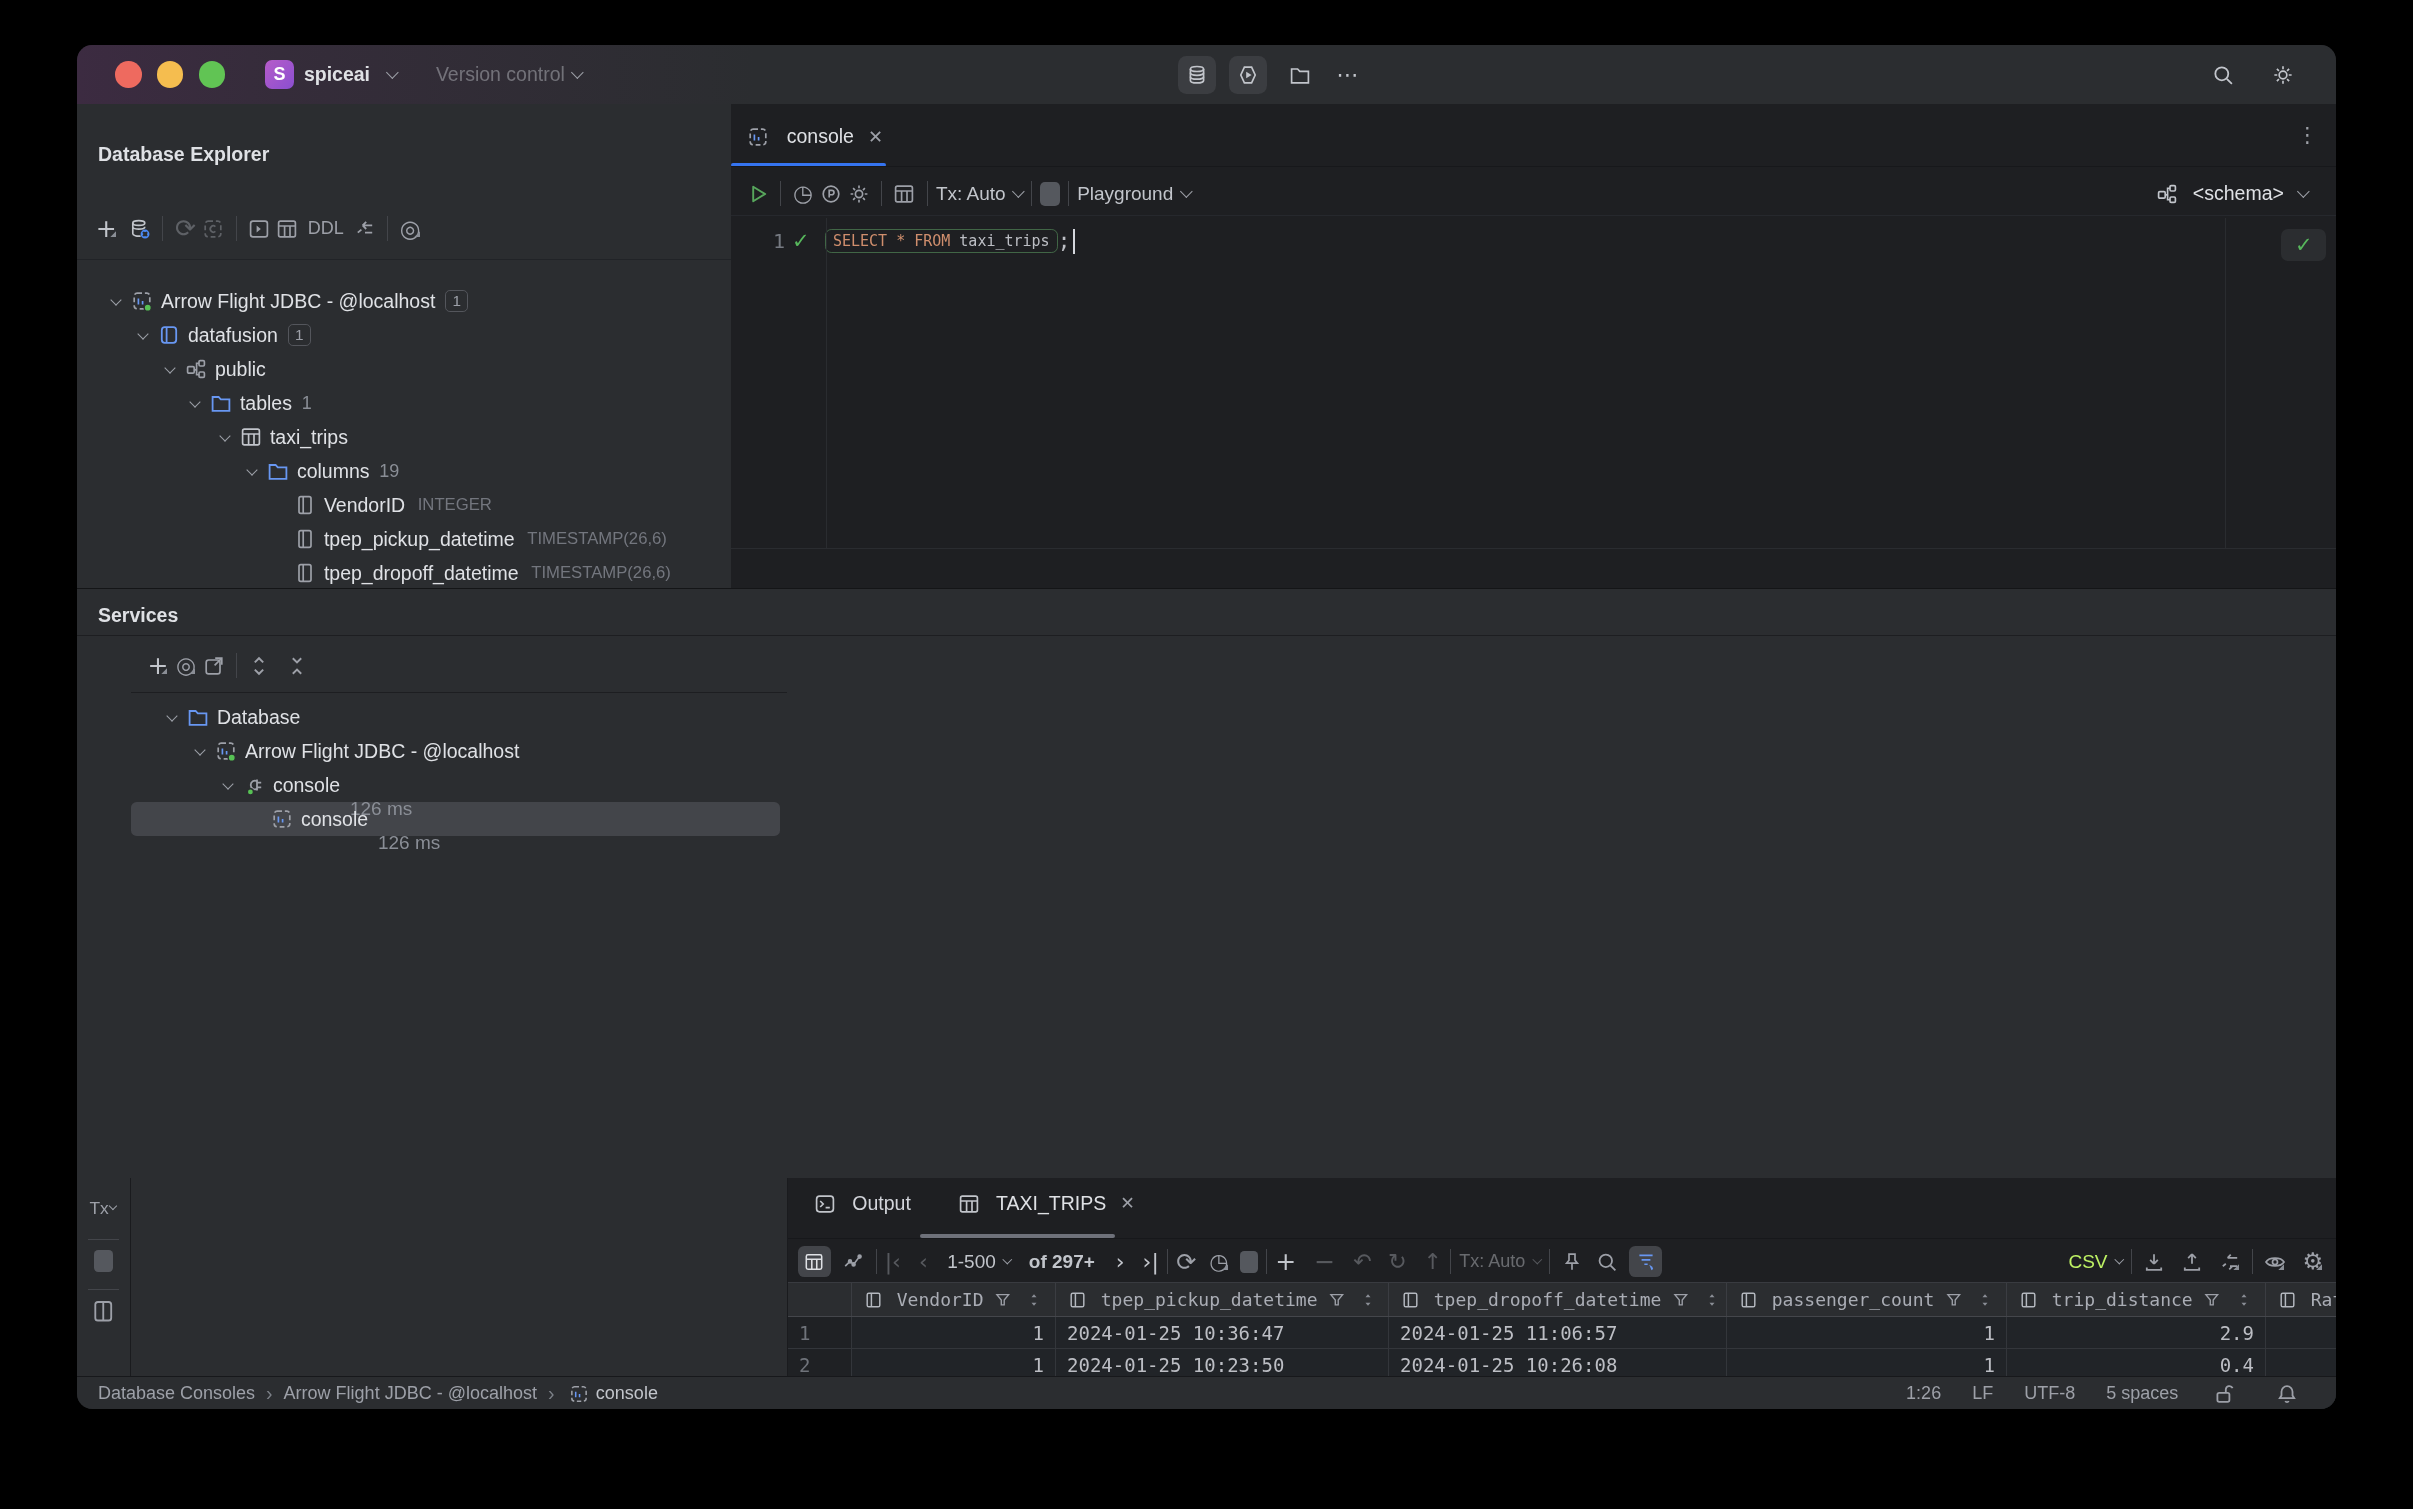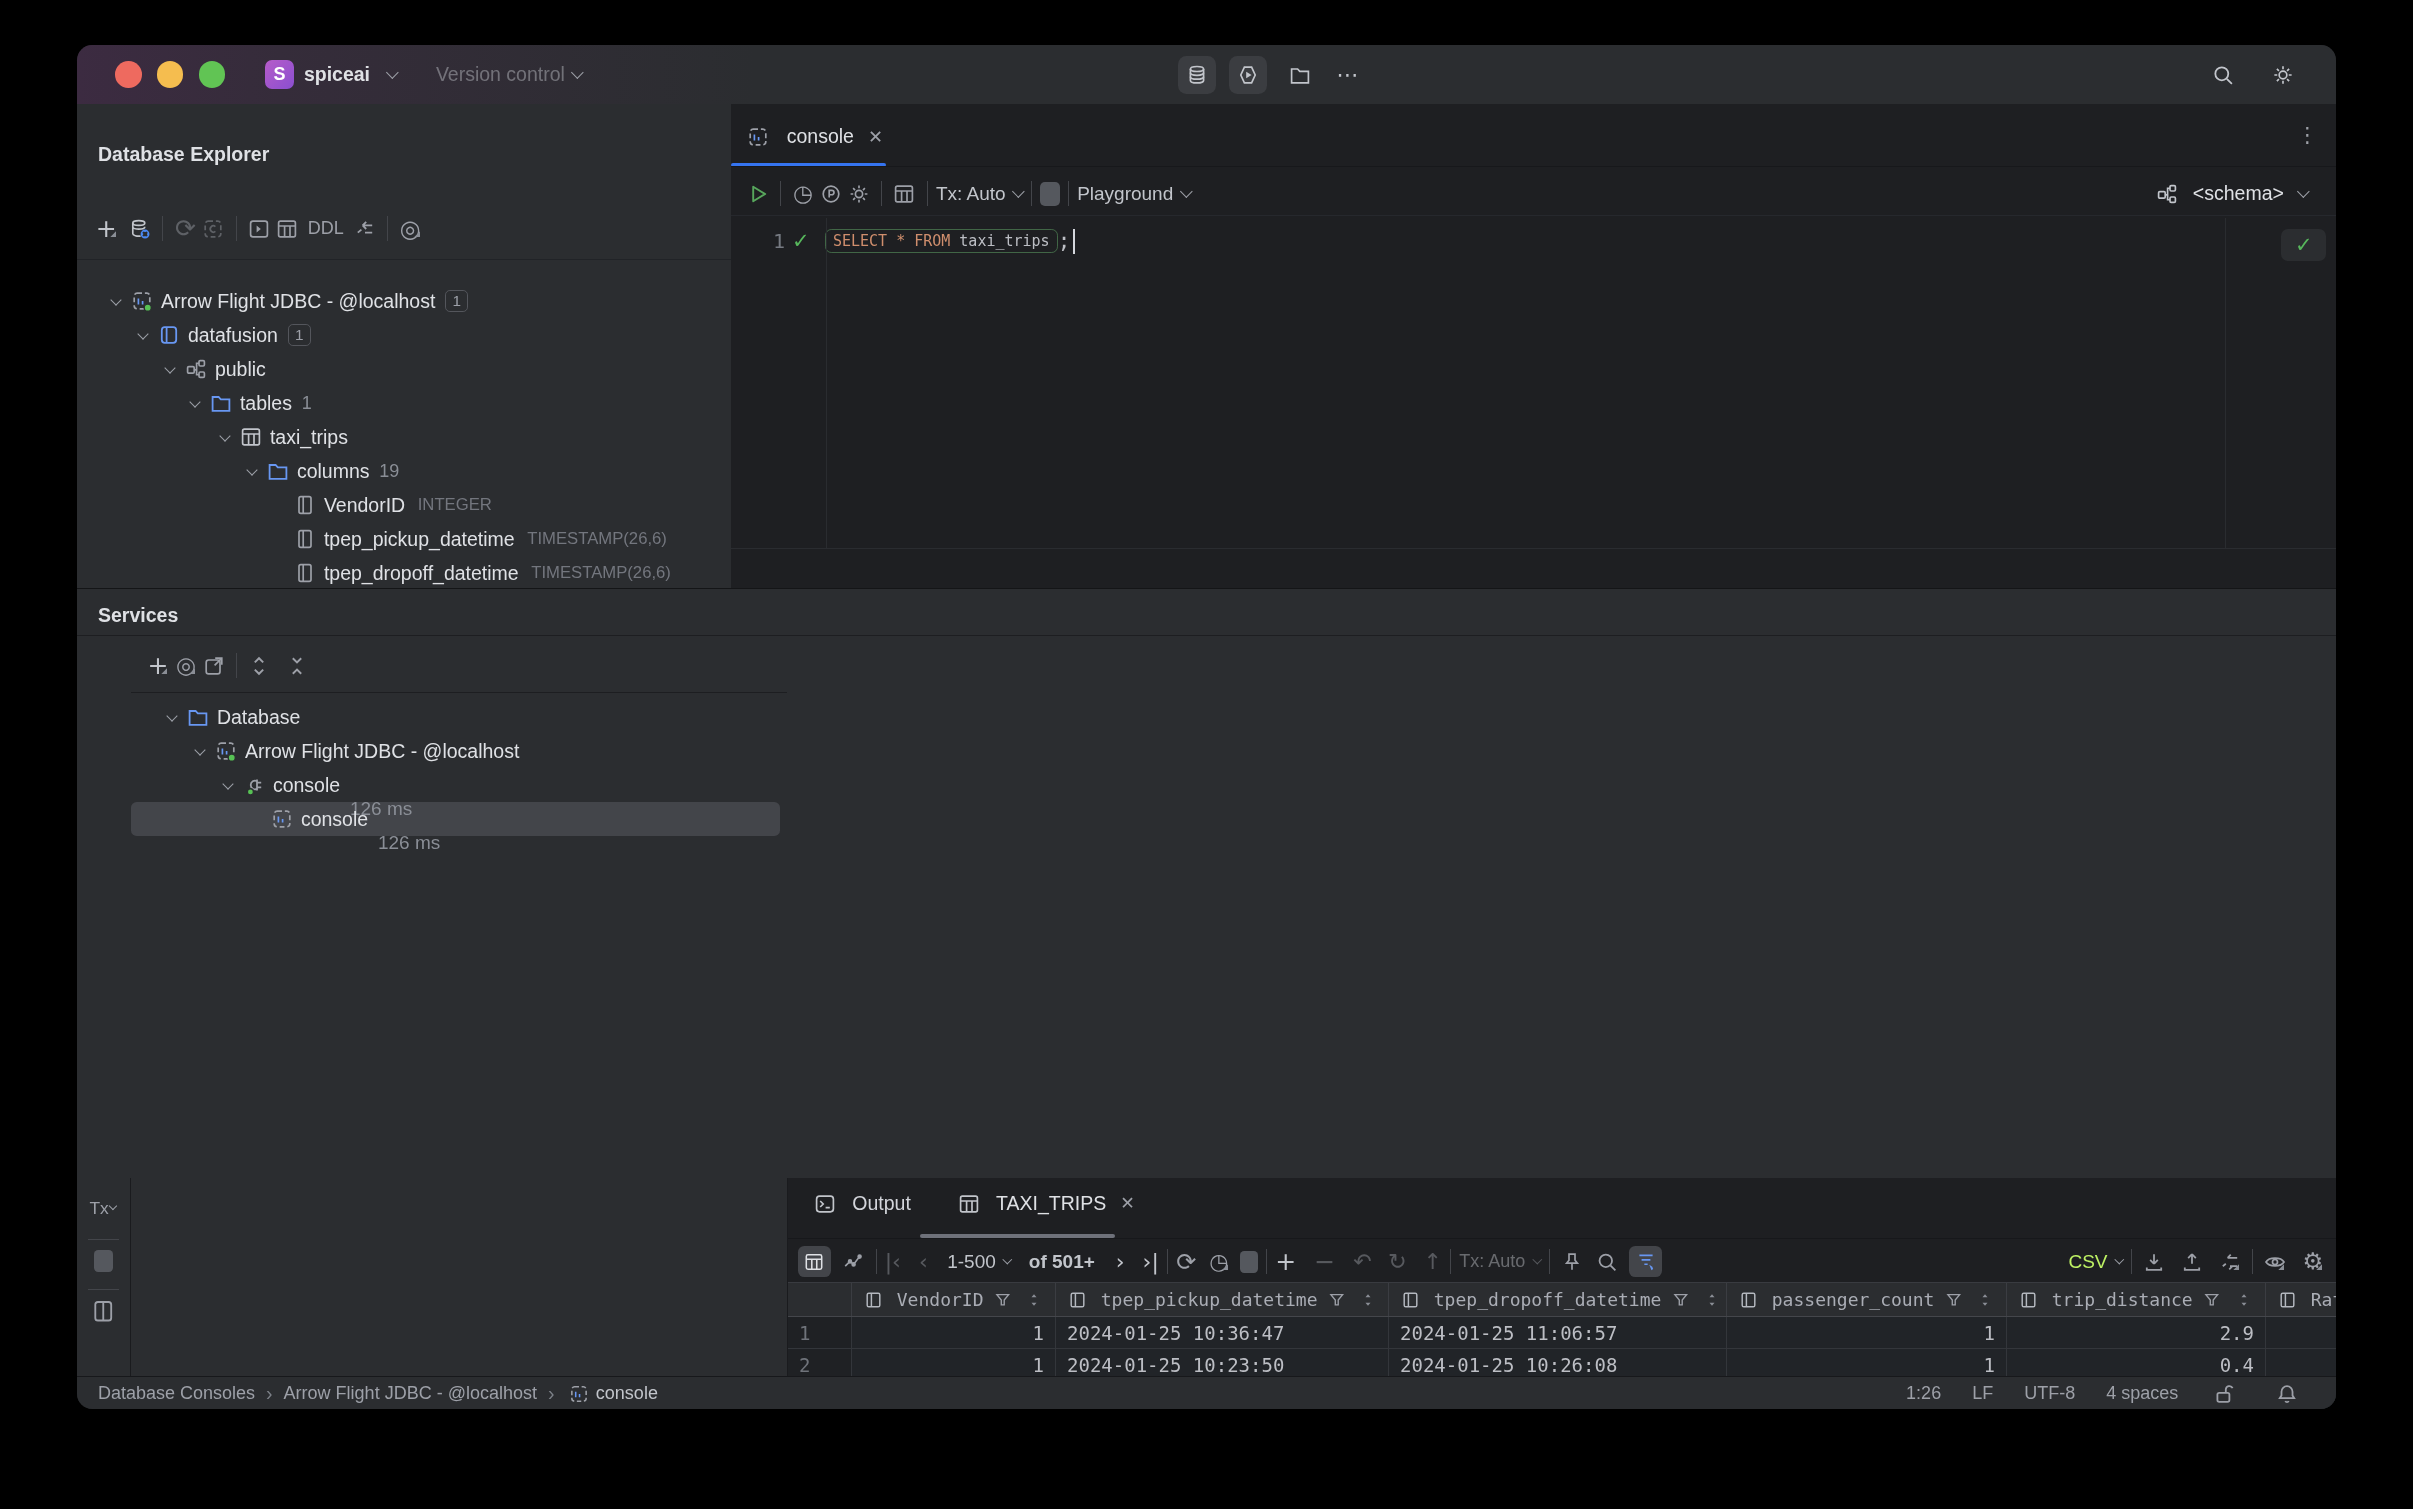--- a/index.html
+++ b/index.html
@@ -541,21 +541,21 @@
                 <circle cx="15.5" cy="5.5" r="1.2" fill="#9da0a8"></circle>
               </svg>
         </span>
         <span class="tb-sep"></span>
         <span class="glyph dim">|‹</span>
         <span class="glyph dim" style="margin-left:18px">‹</span>
         <span class="fx" style="margin-left:19.5px">
           <span class="pager-text">1-500</span>
               <span class="chev" style="width:5.6px;height:5.6px;"></span>
         </span>
-        <span class="pager-text" style="margin-left:18px;font-weight:bold;">of 501+</span>
+        <span class="pager-text" style="margin-left:18px;font-weight:bold;">of 297+</span>
         <span class="glyph" style="margin-left:21px;color:#c2c5cb">›</span>
         <span class="glyph" style="margin-left:18px;color:#c2c5cb">›|</span>
         <span class="tb-sep"></span>
         <span class="glyph" style="font-size:24px">⟳</span>
         <span class="ico corner" style="margin-left:8.4px">
               <span class="glyph" style="font-size:22px">◷</span>
             </span>
         <span style="width:18px;height:22px;border-radius:4.2px;background:#55585e;margin-left:7px;"></span>
         <span class="tb-sep"></span>
         <span class="glyph" style="font-size:25px;color:#c2c5cb">+</span>
@@ -777,21 +777,21 @@
               <path d="M7 13V8M10.5 13v-3" stroke="#6897f2"></path>
             </svg>
       </span>
       <span style="color:#c2c5cb">console</span>
     </div>
     <span style="flex:1"></span>
     <div class="fx" style="margin-right:31px;gap:31px;">
       <span>1:26</span>
       <span>LF</span>
       <span>UTF-8</span>
-      <span>4 spaces</span>
+      <span>5 spaces</span>
       <span class="t-ico" style="width:24px;height:24px">
         <svg viewBox="0 0 20 20" fill="none" stroke="#9da0a8" stroke-width="1.5">
               <rect x="4.5" y="9" width="10" height="7.5" rx="1.5"></rect>
               <path d="M11.5 9V6.3a3 3 0 0 1 5.7-1.2"></path>
             </svg>
       </span>
       <span class="t-ico" style="width:24px;height:24px">
         <svg viewBox="0 0 20 20" fill="none" stroke="#9da0a8" stroke-width="1.5">
               <path d="M10 3.5a4.6 4.6 0 0 1 4.6 4.6v3.2l1.4 2.2H4l1.4-2.2V8.1A4.6 4.6 0 0 1 10 3.5z"></path>
               <path d="M8.6 15.8a1.5 1.5 0 0 0 2.8 0"></path>

